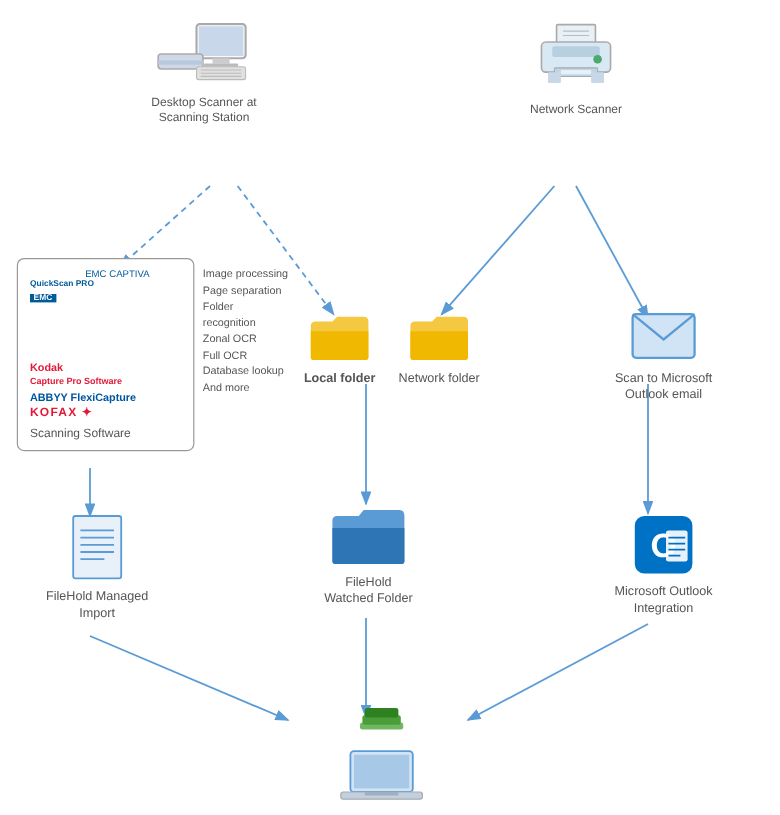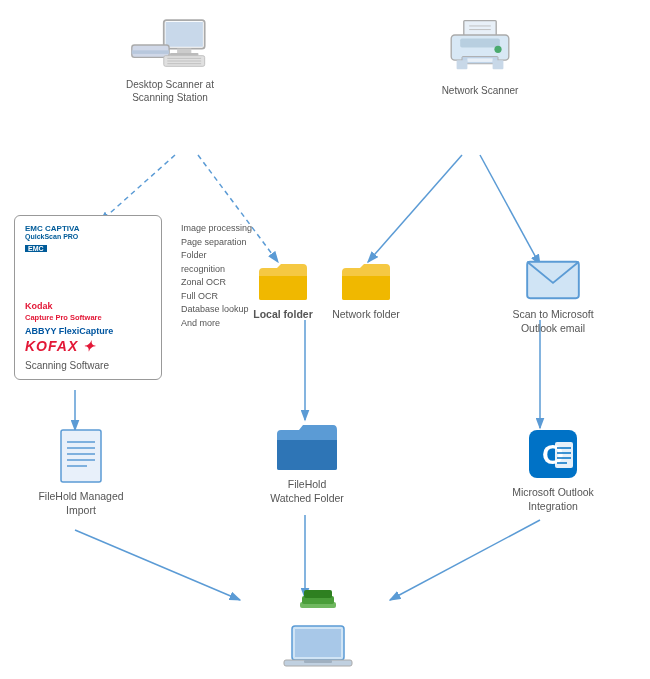--- a/index.html
+++ b/index.html
@@ -100,21 +100,21 @@
       font-weight: bold;
     }
     .sw-brand.kodak { color: #e31837; }
     .sw-brand.flexi { color: #0072ce; }
     .sw-brand.kofax { color: #e31837; }
     .sw-brand.emc-sub { background: #005b99; color: #fff; font-size: 7px; padding: 0 3px; display: inline-block; font-weight: bold; margin-bottom: 1px; }
     .sw-features {
       font-size: 9px;
       color: #555;
       line-height: 1.5;
-      margin-left: 16px;
+      margin-left: 4px;
     }
     .sw-features li { list-style: none; }
     .sw-label {
       font-size: 10px;
       color: #555;
       margin-top: 6px;
       text-align: left;
     }
     
     .arr { stroke: #5b9bd5; stroke-width: 1.5; fill: none; marker-end: url(#arrowhead); }
@@ -189,27 +189,27 @@
       <rect x="20" y="42" width="40" height="8" rx="1" fill="#c0d4e8" stroke="#aaa" stroke-width="1"></rect>
       <rect x="26" y="44" width="28" height="4" fill="#e8f0f8"></rect>
 
       <rect x="14" y="46" width="12" height="10" rx="1" fill="#c8d8e8"></rect>
       <rect x="54" y="46" width="12" height="10" rx="1" fill="#c8d8e8"></rect>
     </svg>
     <div class="node-label" style="font-size:10px;">Network Scanner</div>
   </div>
 
   <div class="sw-box" style="left:14px; top:215px;">
-    <div style="font-size:8px; font-weight:bold; color:#005b99;">EMC CAPTIVA</div>
+    <div style="font-size:8px; font-weight:normal; color:#005b99;margin-left:46px;">EMC CAPTIVA</div>
     <div style="font-size:7px; font-weight:bold; color:#005b99; margin-bottom:1px;">QuickScan PRO</div>
     <div class="sw-brand emc-sub">EMC</div>
     <div class="sw-brand kodak" style="font-size:9px;margin-top:48px;">Kodak</div>
     <div style="font-size:7.5px; color:#e31837; font-weight:bold; margin-bottom:4px;">Capture Pro Software</div>
     <div class="sw-brand flexi" style="font-size:9px; color:#0056a0;">ABBYY <span style="font-weight:800;">FlexiCapture</span></div>
-    <div class="sw-brand kofax" style="font-size:14px; color:#e31837; font-weight:900; letter-spacing:1px;font-style:italic;">KOFAX ✦</div>
+    <div class="sw-brand kofax" style="font-size:10px; color:#e31837; font-weight:900; letter-spacing:1px;">KOFAX ✦</div>
     <div class="sw-label">Scanning Software</div>
   </div>
 
   <div style="position:absolute; left:165px; top:222px;">
     <ul class="sw-features">
       <li>Image processing</li>
       <li>Page separation</li>
       <li>Folder</li>
       <li>recognition</li>
       <li>Zonal OCR</li>

